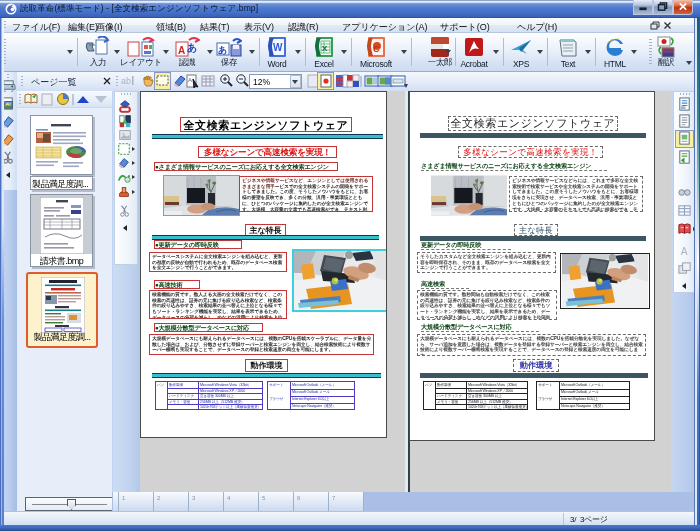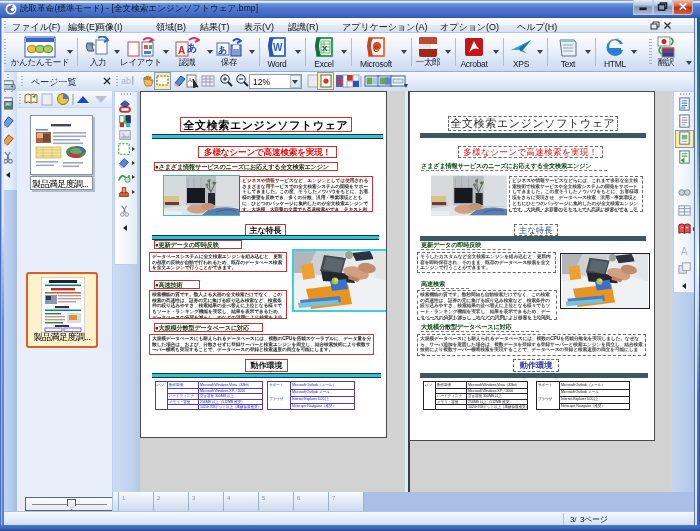--- a/index.html
+++ b/index.html
@@ -134,43 +134,33 @@
   <div id="menubar" class="abs">
     <div class="abs grip"></div>
     <div class="mitem" style="left:12px">ファイル(F)</div>
     <div class="mitem" style="left:68px">編集(E)</div>
     <div class="mitem" style="left:96px">画像(I)</div>
     <div class="mitem" style="left:156px">領域(B)</div>
     <div class="mitem" style="left:200px">結果(T)</div>
     <div class="mitem" style="left:244px">表示(V)</div>
     <div class="mitem" style="left:288px">認識(R)</div>
     <div class="mitem" style="left:342px">アプリケーション(A)</div>
-    <div class="mitem" style="left:440px">オプション(O)</div>
+    <div class="mitem" style="left:440px">サポート(O)</div>
     <div class="mitem" style="left:517px">ヘルプ(H)</div>
     <svg class="abs" style="left:650px;top:3px;width:10px;height:9px" viewBox="0 0 10 9">
         <rect x="1" y="3" width="6" height="5" fill="none" stroke="#333"></rect>
         <path d="M3 3 V1 H9 V6 H7" fill="none" stroke="#333"></path>
       </svg>
     <svg class="abs" style="left:663px;top:3px;width:9px;height:9px" viewBox="0 0 9 9">
         <path d="M1.5 1.5 L7.5 7.5 M7.5 1.5 L1.5 7.5" stroke="#333" stroke-width="1.4"></path>
       </svg>
   </div>
 
   <div id="toolbar1" class="abs">
     <div class="tb1grip" style="left:3px"></div>
-    <div class="tbtn" style="left:8px; width:64px">
-      <svg class="ic" style="width:32px;height:22px" viewBox="0 0 32 22">
-        <rect x="1" y="1" width="30" height="20" fill="#fff" stroke="#3355aa"></rect>
-        <rect x="2" y="2" width="28" height="4" fill="#3366cc"></rect>
-        <ellipse cx="8" cy="13" rx="4.5" ry="3.5" fill="#f0c040" stroke="#907010" stroke-width="0.8"></ellipse>
-        <ellipse cx="16" cy="13" rx="4.5" ry="3.5" fill="#a8d060" stroke="#507010" stroke-width="0.8"></ellipse>
-        <ellipse cx="24" cy="13" rx="4.5" ry="3.5" fill="#a8d060" stroke="#507010" stroke-width="0.8"></ellipse>
-      </svg>
-      <div class="lb">かんたんモード</div>
-    </div>
     <div class="darr" style="left:67px; top:17px"></div>
     <div class="tsep" style="left:77px"></div>
 
     <div class="tbtn" style="left:82px; width:32px">
       <svg class="ic" viewBox="0 0 26 22">
         <path d="M2 7 Q0 11 3 15 L9 15 Q6 11 8 7 Z" fill="#8ba0b6" stroke="#44586e"></path>
         <path d="M4 9 L10 9" stroke="#5a7085"></path>
         <rect x="11" y="4" width="11" height="14" fill="#fff" stroke="#5577aa"></rect>
         <path d="M13 2 Q19 -2 23 4 L19 6" fill="none" stroke="#3366cc" stroke-width="2"></path>
       </svg>
@@ -247,21 +237,21 @@
         <rect x="6" y="3" width="12" height="16" fill="#fff5f0"></rect>
         <path d="M4 2 Q0 8 4 20 L8 20 Q4 8 8 2Z" fill="#c24820"></path>
         <circle cx="12" cy="10" r="4" fill="#d84a20"></circle>
         <text x="8" y="16" font-size="9" fill="#b03010" font-weight="bold">C</text>
       </svg>
       <div class="lb">Microsoft</div>
     </div>
     <div class="darr" style="left:401px; top:17px"></div>
     <div class="tsep" style="left:411px"></div>
 
-    <div class="tbtn" style="left:412px; width:32px">
+    <div class="tbtn" style="left:424px; width:32px">
       <svg class="ic" style="width:22px" viewBox="0 0 22 22">
         <rect x="2" y="1" width="18" height="20" rx="2" fill="#a02818"></rect>
         <rect x="2" y="1" width="18" height="10" rx="2" fill="#c04830"></rect>
         <rect x="2" y="8" width="18" height="5" fill="#fff"></rect>
         <rect x="2" y="8" width="12" height="5" fill="#e8e8e8"></rect>
       </svg>
       <div class="lb">一太郎</div>
     </div>
     <div class="darr" style="left:445px; top:17px"></div>
     <div class="tsep" style="left:455px"></div>
@@ -489,20 +479,38 @@
         <rect x="3" y="40" width="22" height="1.6" fill="#a0a8c0"></rect>
         <rect x="3" y="43.5" width="18" height="1.6" fill="#a0a8c0"></rect>
         <rect x="30" y="41" width="20" height="1.6" fill="#a0a8c0"></rect>
         <rect x="30" y="44.5" width="16" height="1.6" fill="#a0a8c0"></rect>
       </svg>
     </div>
     <div class="abs" style="left:13px;top:85px;width:63px;height:14px;background:#fff;border:1px solid #8a93a3;box-shadow:2px 2px 0 rgba(130,140,160,.5)">
       <div class="abs" style="left:1px;top:1px;font-size:9px;letter-spacing:-0.6px;white-space:nowrap">製品満足度調...</div>
     </div>
 
+    <div class="plitem" style="top:103px; height:73px; background:#c8cdd4">
+      <svg class="abs" style="left:9px;top:2px;width:44px;height:57px" viewBox="0 0 44 57">
+        <rect x="0" y="0" width="44" height="57" fill="#fff" stroke="#999"></rect>
+        <rect x="16" y="3" width="12" height="2.4" fill="#445"></rect>
+        <rect x="31" y="8" width="10" height="3" fill="#8898b8"></rect>
+        <rect x="4" y="10" width="20" height="1.6" fill="#99a"></rect>
+        <rect x="4" y="13" width="16" height="1.6" fill="#99a"></rect>
+        <rect x="31" y="13" width="10" height="4" fill="#334488"></rect>
+        <rect x="4" y="18" width="10" height="1.6" fill="#99a"></rect>
+        <rect x="16" y="18" width="14" height="1.6" fill="#99a"></rect>
+        <rect x="4" y="22" width="36" height="10" fill="#fff" stroke="#778"></rect>
+        <path d="M4 25 H40 M4 28 H40 M10 22 V32 M22 22 V32 M32 22 V32" stroke="#889" stroke-width="0.6"></path>
+        <path d="M5 40 Q15 34 25 39 T42 38" stroke="#667" fill="none" stroke-width="0.8"></path>
+        <rect x="4" y="46" width="24" height="1.6" fill="#99a"></rect>
+        <rect x="4" y="50" width="30" height="1.6" fill="#99a"></rect>
+      </svg>
+      <div class="lbl">請求書.bmp</div>
+    </div>
 
     <div class="abs" style="left:9px; top:181px; width:72px; height:76px; background:#fdf2cc; border:2px solid #e05c28; border-radius:3px">
       <svg class="abs" style="left:13px;top:3px;width:44px;height:56px" viewBox="0 0 44 56">
         <rect x="0" y="0" width="44" height="56" fill="#fff" stroke="#aaa"></rect>
         <rect x="8" y="3" width="28" height="3" fill="#223"></rect>
         <rect x="4" y="7.5" width="36" height="1.6" fill="#1a7a8a"></rect>
         <rect x="10" y="11" width="24" height="2.4" fill="#cc2222"></rect>
         <rect x="4" y="15" width="36" height="1.6" fill="#b86a4a"></rect>
         <rect x="4" y="18" width="12" height="9" fill="#8898a8"></rect>
         <rect x="5" y="19" width="5" height="4" fill="#223c50"></rect>

